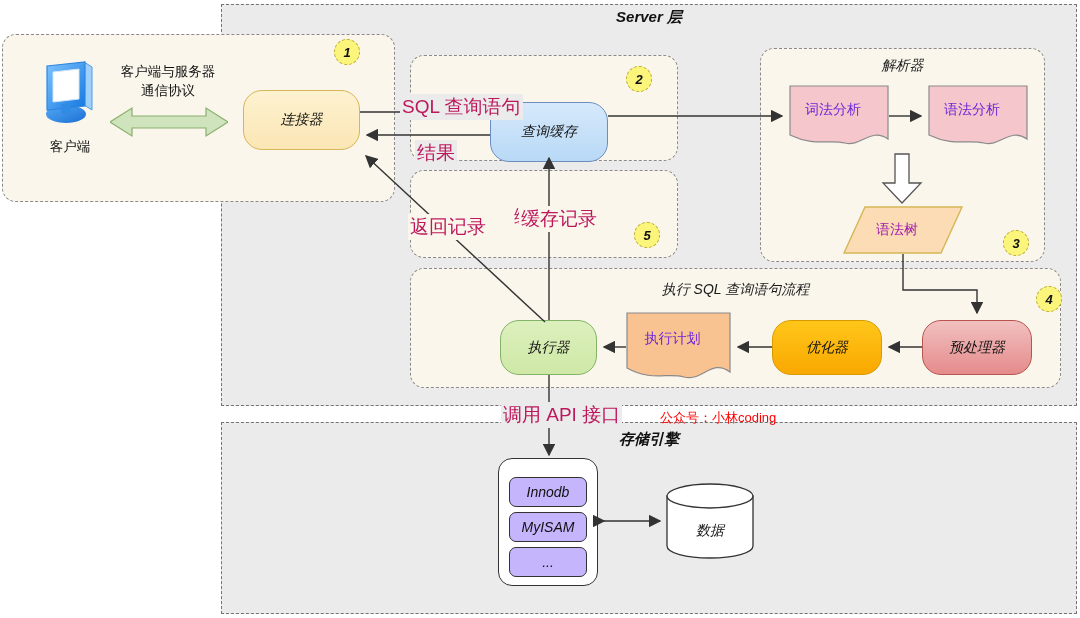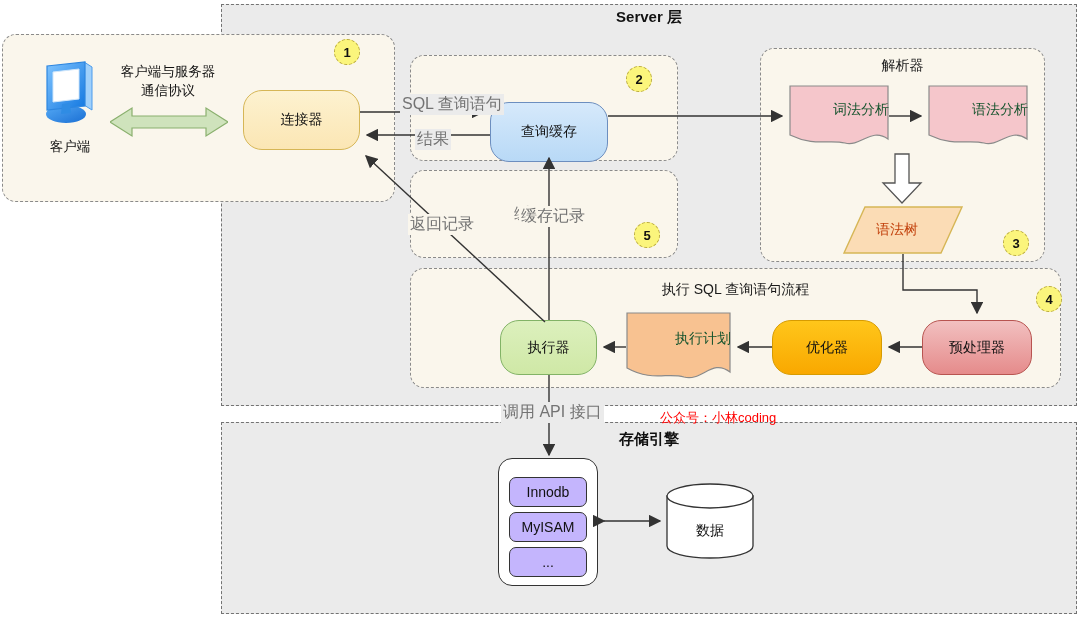--- a/index.html
+++ b/index.html
@@ -6,21 +6,21 @@
   body{
     font-family:"Liberation Sans","DejaVu Sans",sans-serif;
     -webkit-font-smoothing:antialiased;
   }
   #stage{
     position:relative;
     width:1080px;height:618px;
     background:#ffffff;
     overflow:hidden;
   }
-  .abs{position:absolute;box-sizing:border-box;}
+  .abs{position:absolute;box-sizing:border-box;font-style:italic;}
 
   
   .panel{
     background:#ebebeb;
     border:1.4px dashed #737373;
   }
   .panel-title{
     font-size:15px;font-weight:bold;color:#111;
     text-align:center;white-space:nowrap;
   }
@@ -53,44 +53,44 @@
   .n-connector{background:linear-gradient(180deg,#fdf2d0 0%,#fbe6b4 100%);border:1.3px solid #d6b656;}
   .n-cache{background:linear-gradient(180deg,#d6e9fb 0%,#b8d9f6 100%);border:1.3px solid #6c8ebf;margin-top:12px;}
   .n-exec{background:linear-gradient(180deg,#dcf0bd 0%,#cfe8a6 100%);border:1.3px solid #82b366;}
   .n-opt{background:linear-gradient(180deg,#ffc61a 0%,#f9a800 100%);border:1.3px solid #d79b00;}
   .n-pre{background:linear-gradient(180deg,#f2c0c0 0%,#e58b8b 100%);border:1.3px solid #b85450;}
 
   
   .doc{position:absolute;}
   .doc svg{position:absolute;left:0;top:0;}
   .doc .doc-label{
-    position:absolute;left:0;right:0;top:26%;
-    text-align:right;font-size:14px;color:#14532d;white-space:nowrap;
+    position:absolute;left:0;right:12px;top:26%;
+    text-align:center;font-size:14px;color:#6d28d9;white-space:nowrap;
   }
 
   
   .para{position:absolute;}
   .para .para-label{
     position:absolute;left:0;right:12px;top:50%;transform:translateY(-50%);
-    text-align:center;font-size:14px;color:#c2410c;white-space:nowrap;
+    text-align:center;font-size:14px;color:#a21caf;white-space:nowrap;
   }
 
   
   .engine-box{
     background:#ffffff;border:1.4px solid #333;border-radius:14px;
   }
   .engine-item{
     background:#c4b5fd;border:1.2px solid #333;border-radius:7px;
     display:flex;align-items:center;justify-content:center;
     font-size:14px;color:#111;
   }
 
   
   .lbl{
-    position:absolute;font-size:16px;color:#737373;white-space:nowrap;
+    position:absolute;font-size:19px;color:#be185d;white-space:nowrap;
     background:#faf6ec;padding:0 2px;
   }
   .lbl.on-grey{background:#ebebeb;}
   .wm{
     position:absolute;font-size:13px;color:#ff0000;white-space:nowrap;
   }
   .client-caption{
     position:absolute;font-size:13.5px;color:#111;text-align:center;white-space:nowrap;
   }
   .proto-text{
@@ -261,20 +261,20 @@
 
       <path d="M545 322 L366 156" marker-end="url(#ah)"></path>
 
       <path d="M549 375 L549 455" marker-end="url(#ah)"></path>
 
       <path d="M604 521 L660 521" marker-end="url(#ah)" marker-start="url(#ah)"></path>
     </g>
   </svg>
 
   <div class="lbl on-grey" style="left:400px;top:94px;">SQL 查询语句</div>
-  <div class="lbl on-grey" style="left:415px;top:129px;">结果</div>
+  <div class="lbl on-grey" style="left:415px;top:140px;">结果</div>
   <div class="lbl" style="left:408px;top:214px;">返回记录</div>
   <div class="lbl" style="left:519px;top:206px;">缓存记录</div>
   <div class="lbl on-grey" style="left:501px;top:402px;">调用 API 接口</div>
 
   <div class="wm" style="left:660px;top:409px;">公众号：小林coding</div>
 
 </div>
 
 </body></html>

